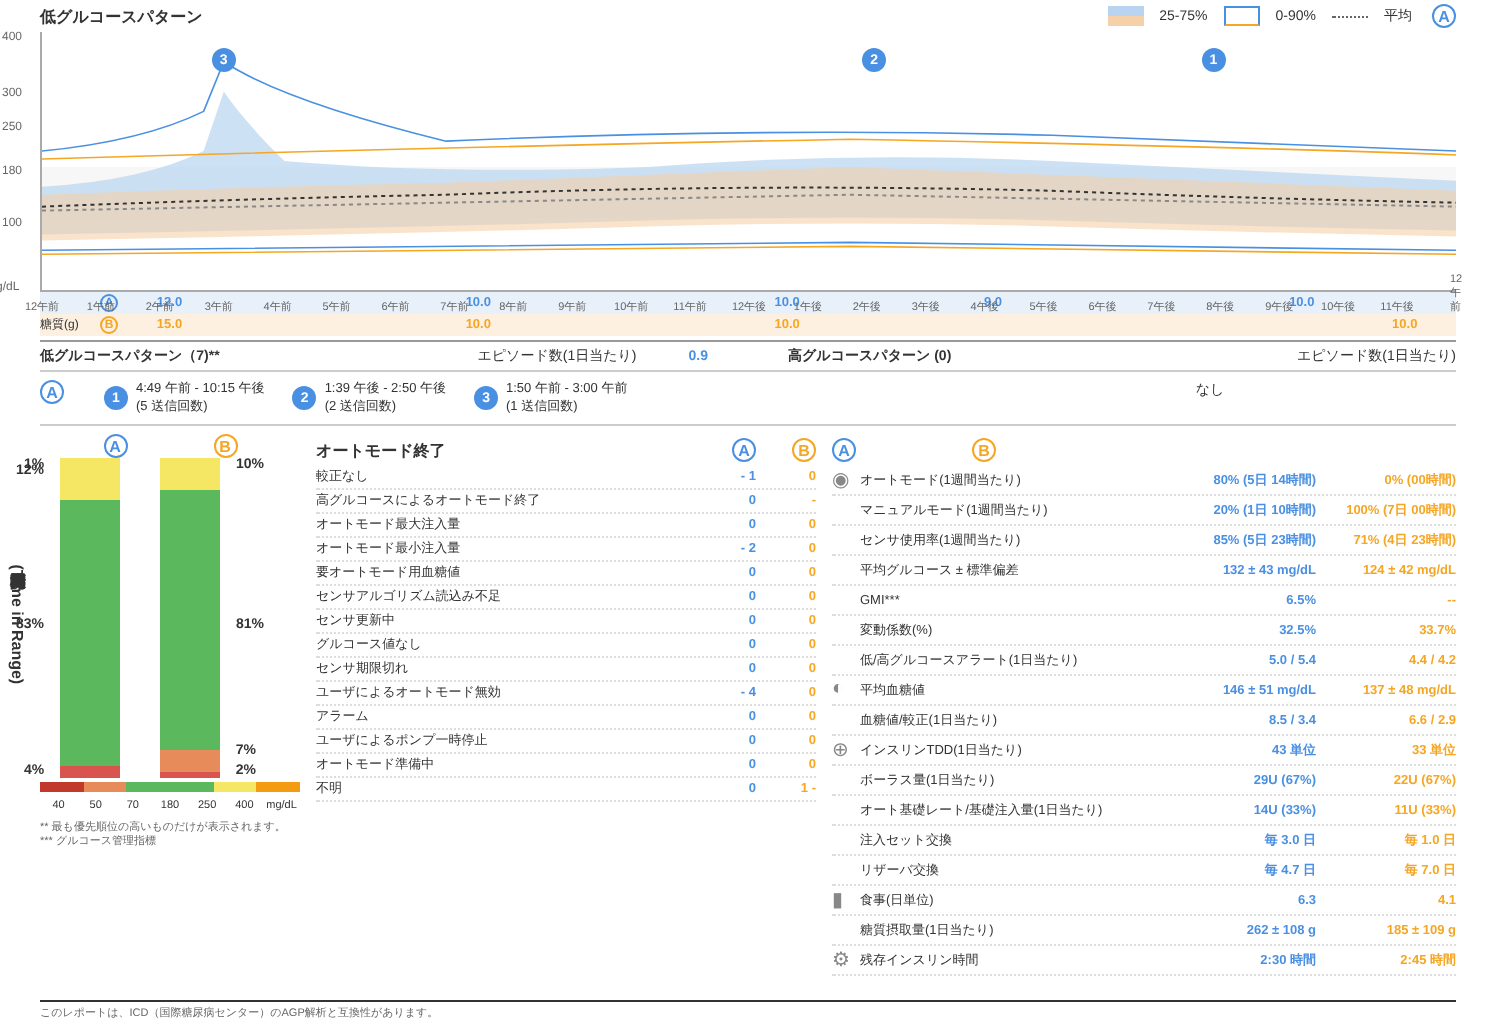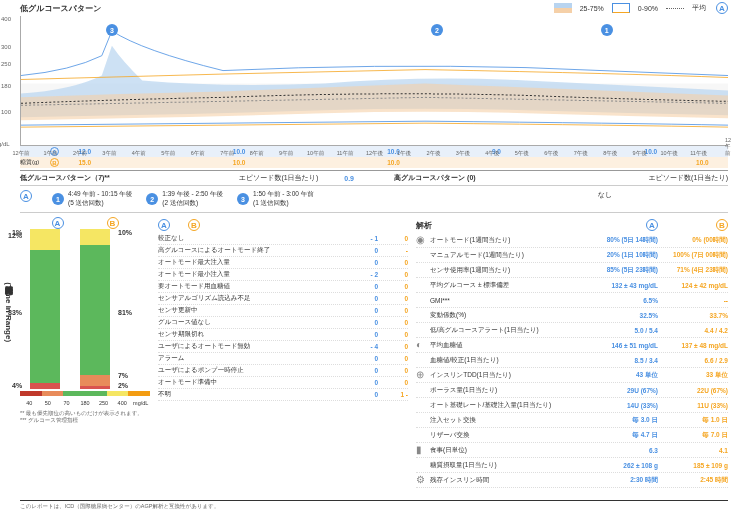--- a/index.html
+++ b/index.html
@@ -242,20 +242,21 @@
         <div>mg/dL</div>
       </div>
     <div class="notes">
       <div>** 最も優先順位の高いものだけが表示されます。</div>
       <div>*** グルコース管理指標</div>
     </div>
   </div>
 
   <div class="auto-col">
     <div class="sec-hdr">
+      <span style="flex:1">オートモード終了</span>
       <span class="circ circ-a">A</span>
       <span style="width:10px"></span>
       <span class="circ circ-b">B</span>
     </div>
     <div id="auto-rows">
         <div class="tbl-row">
           <span class="tbl-lbl">較正なし</span>
           <span class="tbl-a">- 1</span>
           <span class="tbl-b">0</span>
         </div>
@@ -322,21 +323,20 @@
         <div class="tbl-row">
           <span class="tbl-lbl">不明</span>
           <span class="tbl-a">0</span>
           <span class="tbl-b">1 -</span>
         </div>
       </div>
   </div>
 
   <div class="anal-col">
     <div class="sec-hdr">
-      <span style="flex:1">解析</span>
       <span class="circ circ-a">A</span>
       <span style="width:50px"></span>
       <span class="circ circ-b">B</span>
     </div>
     <div id="anal-rows">
         <div class="anal-row">
           <span class="ico" style="color:#888;font-size:10px">◉</span>
           <span class="anal-lbl">オートモード(1週間当たり)</span>
           <span class="anal-a">80% (5日 14時間)</span>
           <span class="anal-b">0% (00時間)</span>

